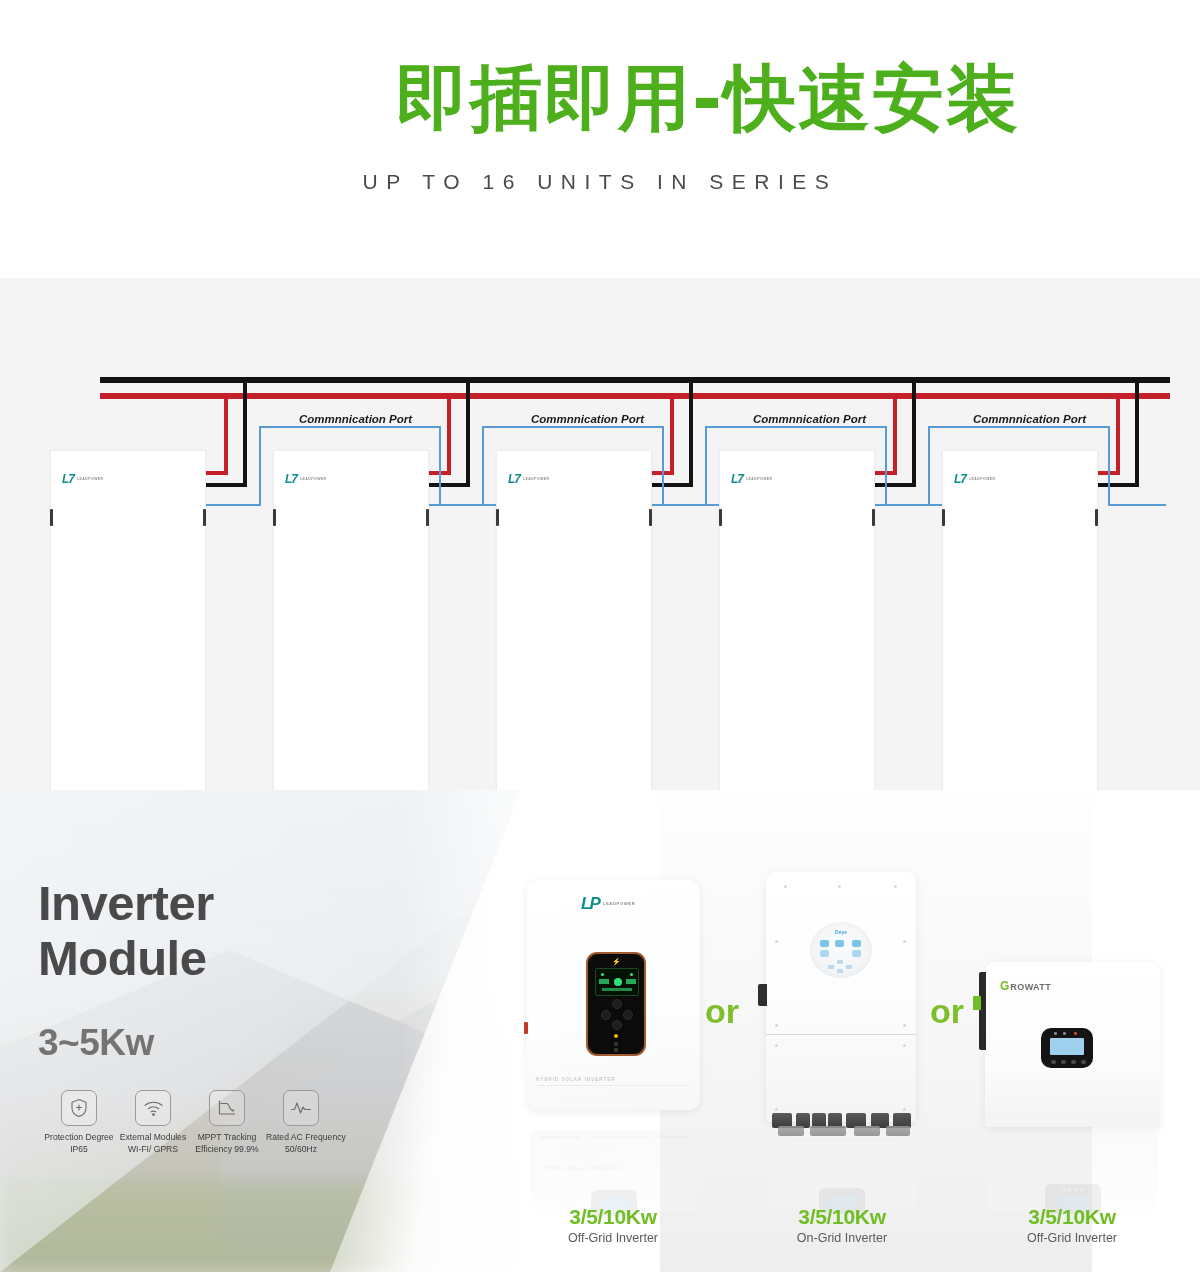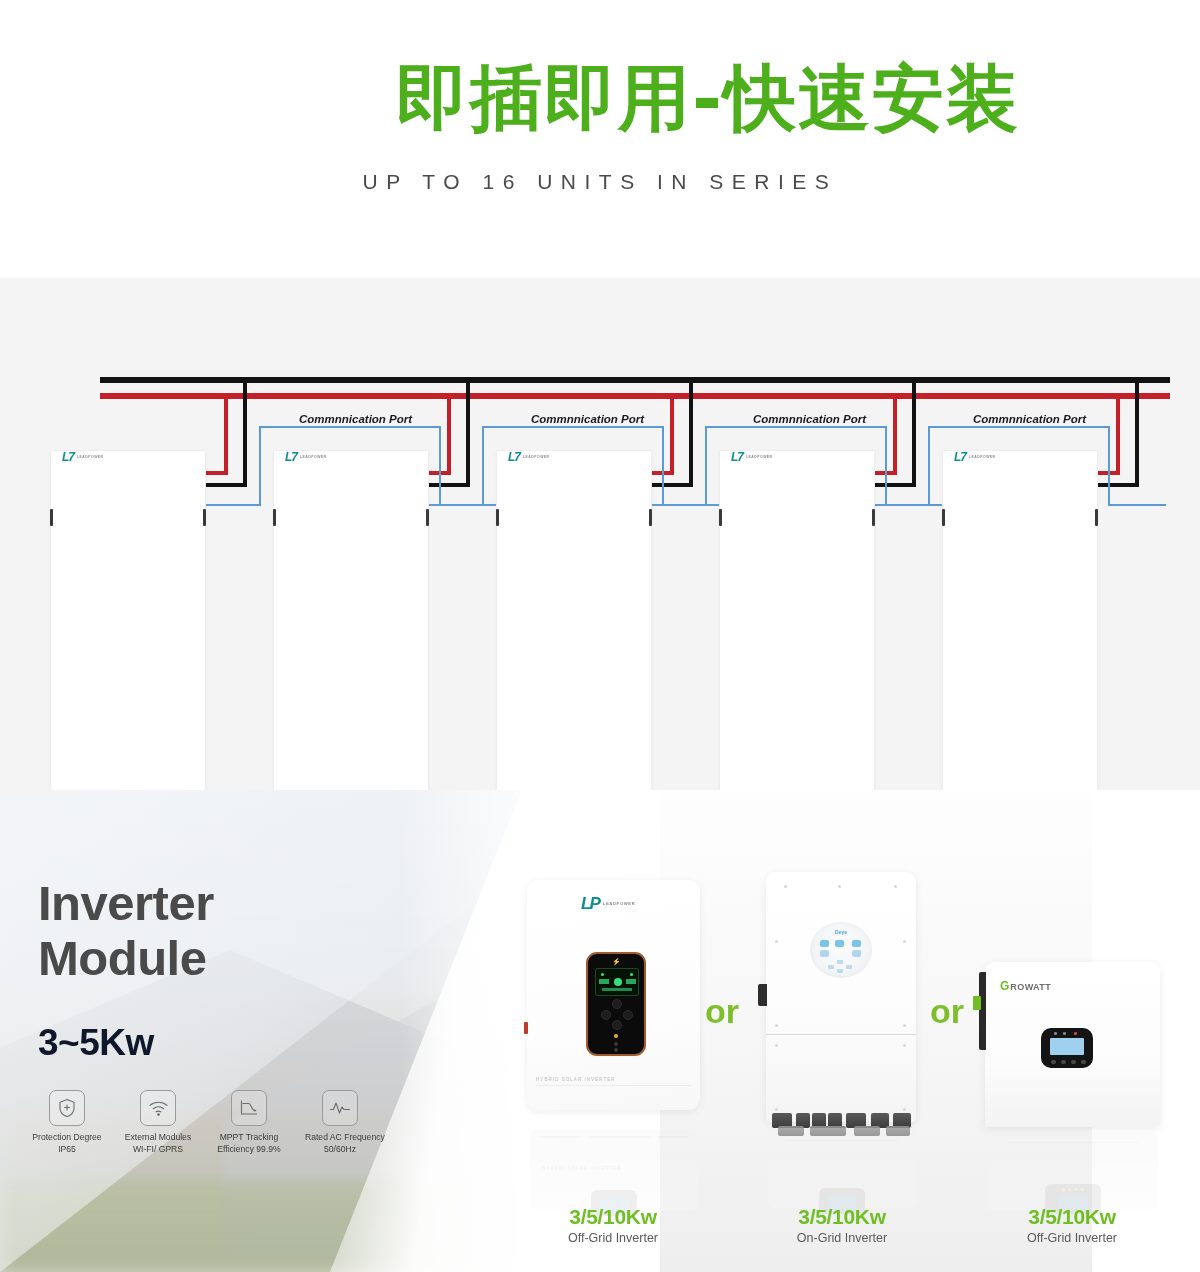--- a/index.html
+++ b/index.html
@@ -46,21 +46,21 @@
     background:linear-gradient(180deg,#ffffff 0%,#ffffff 88%,#fbfbfb 100%);
     border:1px solid #eeeeee;
     box-shadow:0 1px 2px rgba(0,0,0,0.06);
   }
   .battery .handle{
     position:absolute;width:3px;height:17px;background:#3a3a3a;border-radius:1px;top:58px;
   }
   .battery .handle.l{left:-1px;}
   .battery .handle.r{right:-1px;}
   .batt-logo{
-    position:absolute;left:11px;top:0;display:flex;align-items:center;gap:3px;
+    position:absolute;left:11px;top:22px;display:flex;align-items:center;gap:3px;
   }
   .batt-logo .mark{
     font-size:12px;font-weight:700;color:#0E8F8F;font-style:italic;line-height:1;
     letter-spacing:-1px;
   }
   .batt-logo .wordmark{
     font-size:3.4px;color:#8d8d8d;letter-spacing:.5px;font-weight:700;
   }
 
   
@@ -114,24 +114,24 @@
     content:"";position:absolute;left:-120px;top:0;width:160px;height:482px;
     background:linear-gradient(90deg,rgba(255,255,255,0),rgba(255,255,255,1));
   }
 
   .inv-title{
     position:absolute;left:38px;top:86px;
     font-size:49px;font-weight:700;color:#4a4a4a;line-height:1.12;letter-spacing:-.5px;
   }
   .inv-kw{
     position:absolute;left:38px;top:232px;
-    font-size:37px;font-weight:700;color:#0f172a;letter-spacing:-.5px;
-  }
-
-  .features{position:absolute;left:32px;top:300px;width:370px;display:flex;gap:21px;}
+    font-size:37px;font-weight:700;color:#737373;letter-spacing:-.5px;
+  }
+
+  .features{position:absolute;left:44px;top:300px;width:370px;display:flex;gap:4px;}
   .feature{width:70px;text-align:center;}
   .feat-icon{
     width:34px;height:34px;margin:0 auto 6px;border:1.4px solid #9a9a9a;border-radius:7px;
     display:flex;align-items:center;justify-content:center;
     background:rgba(255,255,255,0.18);
   }
   .feat-icon svg{display:block;}
   .feat-txt{font-size:8.6px;color:#3b3b3b;line-height:1.35;white-space:nowrap;}
   .prod-caption{position:absolute;text-align:center;width:200px;}
   .prod-kw{font-size:21px;font-weight:700;color:#6FBE23;letter-spacing:-.3px;line-height:1.15;}

